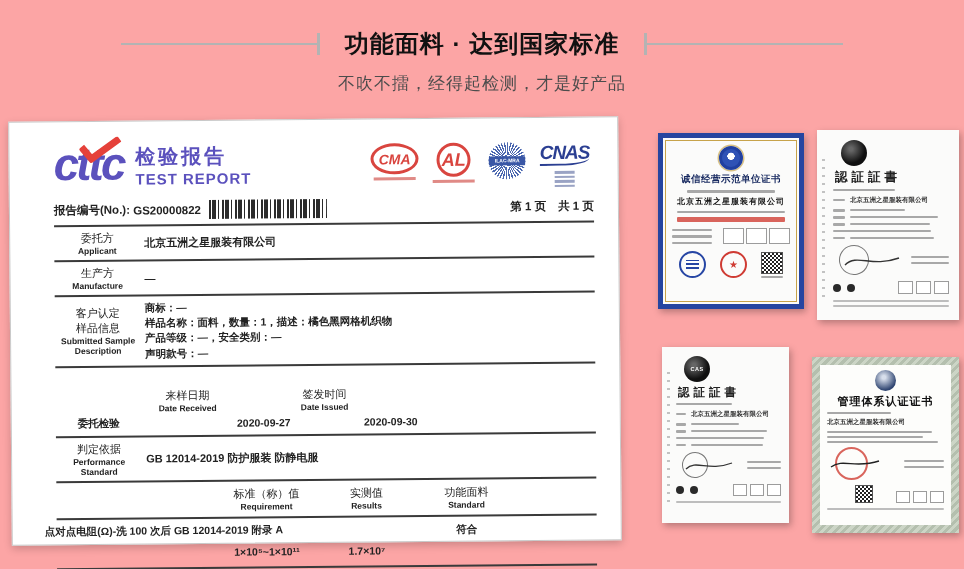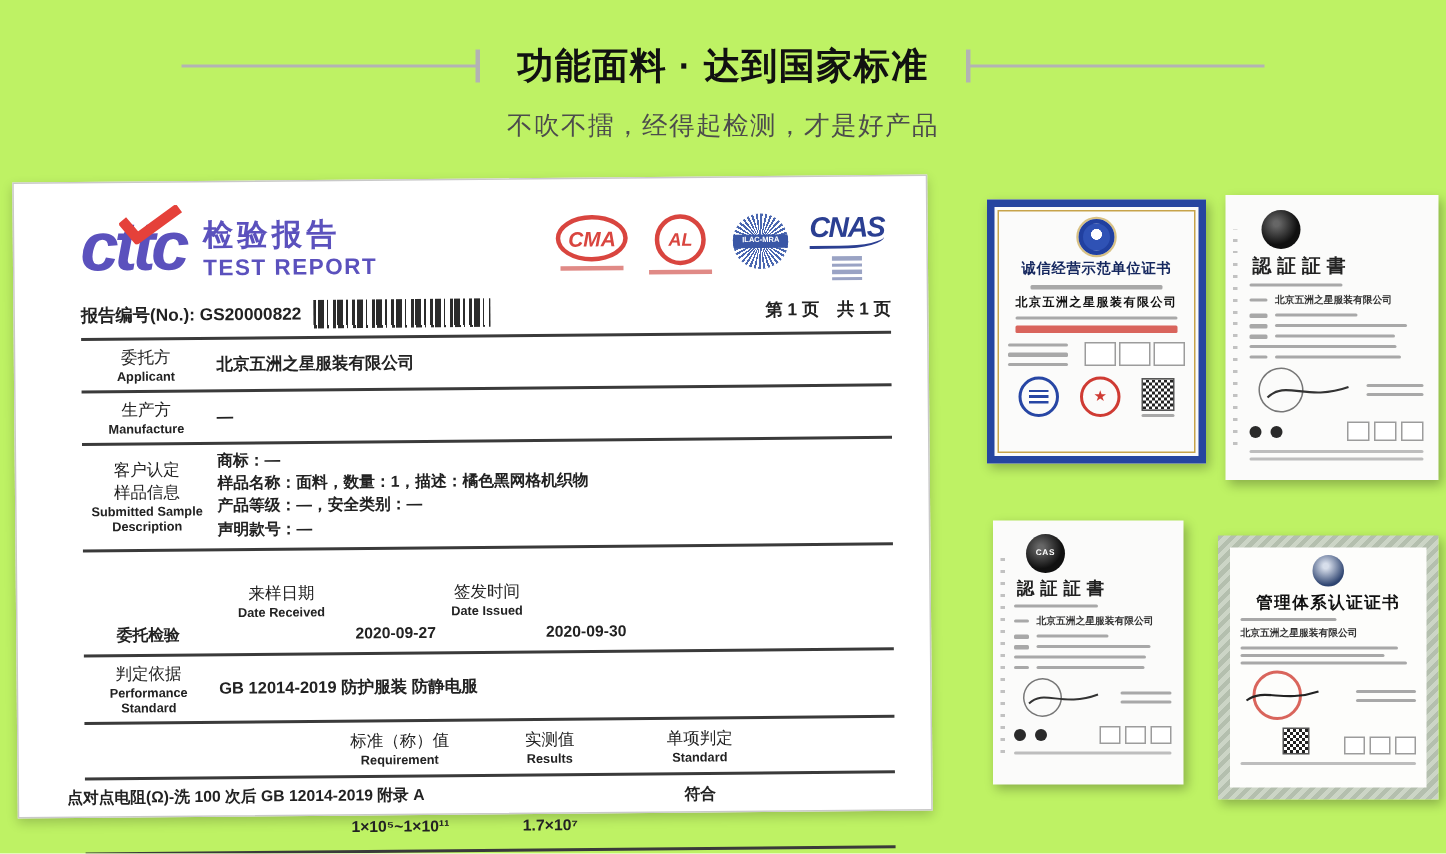--- a/index.html
+++ b/index.html
@@ -1,18 +1,18 @@
 <!DOCTYPE html>
 <html><head>
 <meta charset="utf-8">
 <style>
   * { margin:0; padding:0; box-sizing:border-box; }
   html,body { background:#fff; }
   body { font-family:"Liberation Sans","DejaVu Sans",sans-serif; }
-  .canvas { position:relative; width:964px; height:569px; background:#bef264; overflow:hidden; margin:0 auto; }
+  .canvas { position:relative; width:964px; height:569px; background:#fca5a5; overflow:hidden; margin:0 auto; }
 
   
   .title-row { position:absolute; top:28px; left:0; right:0; display:flex; align-items:center; justify-content:center; gap:26px; }
   .page-title { font-size:24px; font-weight:bold; color:#111; letter-spacing:1px; white-space:nowrap; }
   .deco { height:2px; width:198px; background:#b3b3b3; position:relative; flex:none; }
   .deco.l::after { content:""; position:absolute; right:-1px; top:-10px; width:3px; height:22px; background:#b3b3b3; }
   .deco.r::before { content:""; position:absolute; left:-1px; top:-10px; width:3px; height:22px; background:#b3b3b3; }
   .page-subtitle { position:absolute; top:72px; left:0; right:0; text-align:center; font-size:17px; color:#4c4c4c; letter-spacing:1px; }
 
   
@@ -23,21 +23,21 @@
   .cttc { position:relative; font-size:46px; font-weight:800; font-style:italic; color:#5b51bd; line-height:.85; letter-spacing:-3px; }
   .cttc svg { position:absolute; left:26px; top:-8px; }
   .rtitles { padding-top:2px; }
   .rt-cn { font-size:20px; font-weight:bold; color:#5b51bd; letter-spacing:3px; }
   .rt-en { font-size:15px; font-weight:bold; color:#5b51bd; letter-spacing:1px; }
   .marks { display:flex; gap:14px; align-items:flex-start; margin-top:4px; }
   .mark { display:flex; flex-direction:column; align-items:center; gap:3px; }
   .mk-cma { width:48px; height:31px; border:3px solid #d9453f; border-radius:50%; display:flex; align-items:center; justify-content:center;
             color:#d9453f; font-weight:bold; font-size:14px; font-style:italic; }
   .mk-cal { width:34px; height:34px; border:3px solid #d9453f; border-radius:50%; display:flex; align-items:center; justify-content:center;
-            color:#d9453f; font-weight:bold; font-size:12px; font-style:italic; }
+            color:#d9453f; font-weight:bold; font-size:18px; font-style:italic; }
   .mk-sub { width:42px; height:3px; background:#e08a86; }
   .mk-ilac { width:37px; height:37px; border-radius:50%;
              background:repeating-conic-gradient(#4a67b0 0 5deg,#fff 5deg 10deg); position:relative; overflow:hidden; }
   .mk-ilac span { position:absolute; left:0; right:0; top:14px; height:9px; background:#3a57a6; color:#fff;
                   font-size:5px; font-weight:bold; text-align:center; line-height:9px; letter-spacing:0; }
   .mk-cnas { display:flex; gap:3px; align-items:center;font-weight:bold; }
   .mk-cnas b { font-size:19px; font-style:italic; color:#2b3f92; letter-spacing:-1px; border-bottom:2px solid #2b3f92; border-radius:0 0 60%/8px; }
   .mk-lines { display:flex; flex-direction:column; gap:2px; padding-top:2px; }
   .mk-lines i { width:20px; height:2.5px; background:#9aa3c4; }
 
@@ -242,21 +242,21 @@
         <div></div>
         <div>
           <div class="cn">标准（称）值</div>
           <div class="en">Requirement</div>
         </div>
         <div>
           <div class="cn">实测值</div>
           <div class="en">Results</div>
         </div>
         <div>
-          <div class="cn">单项判定</div>
+          <div class="cn">功能面料</div>
           <div class="en">Standard</div>
         </div>
         <div></div>
       </div>
 
       <div class="res-row">
         <div class="res-item">点对点电阻(Ω)-洗 100 次后 GB 12014-2019 附录 A</div>
         <div class="res-judge">符合</div>
         <div class="res-vals">
           <div></div>

